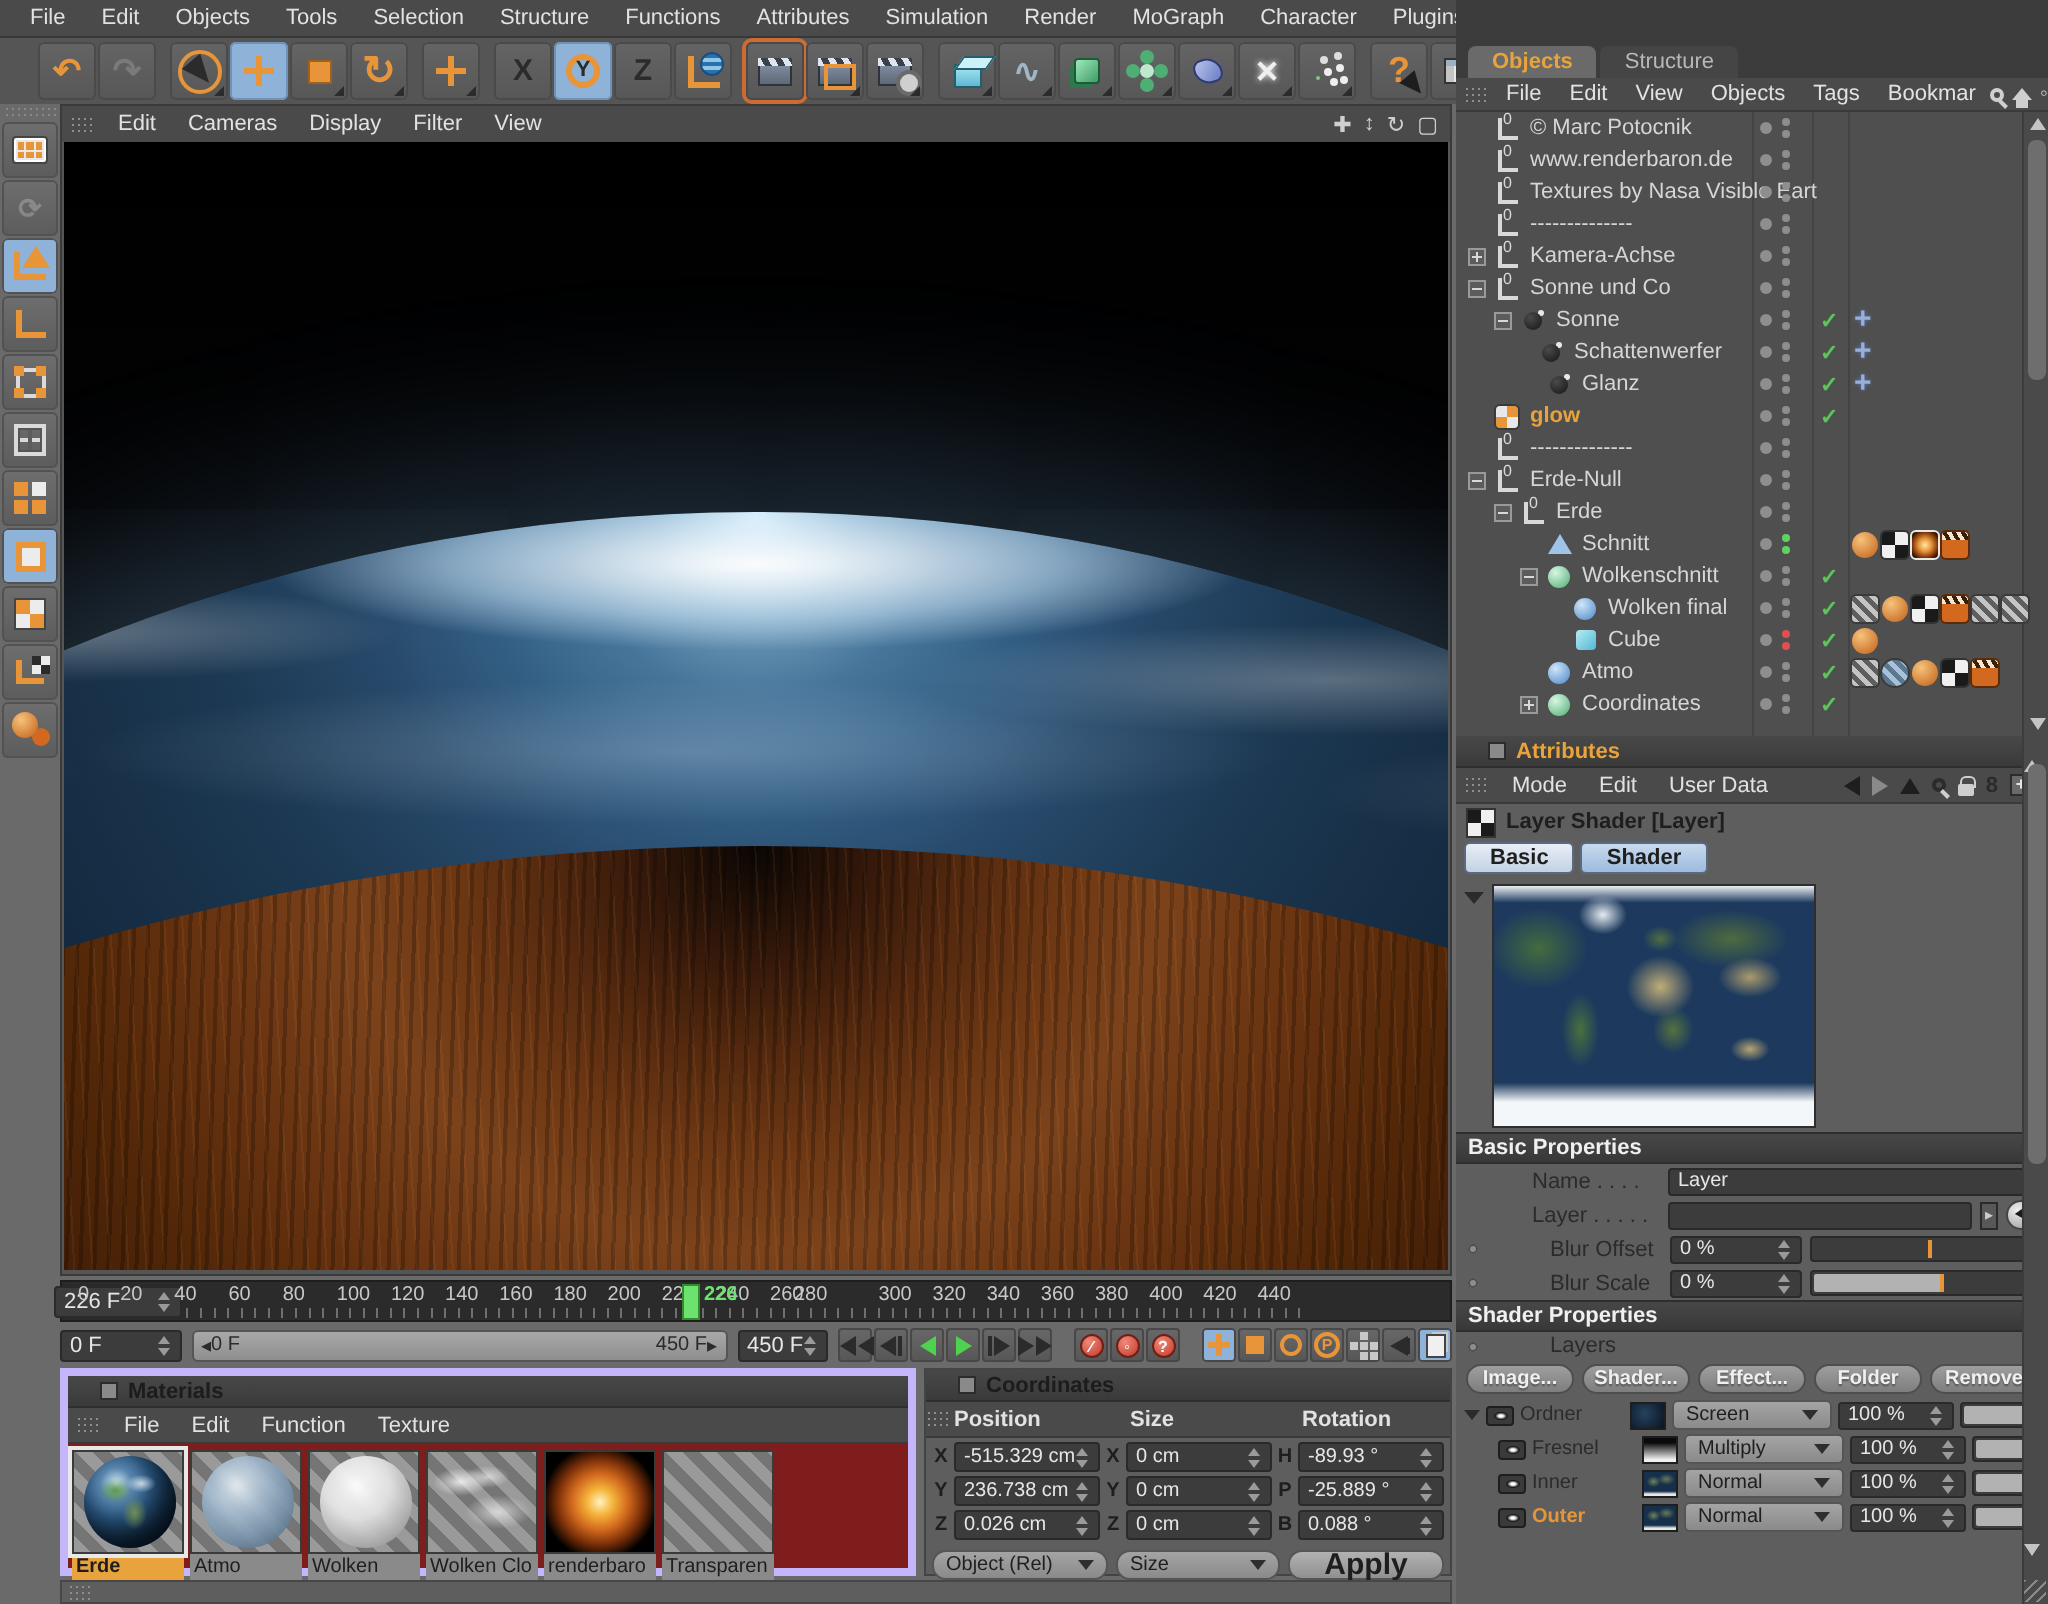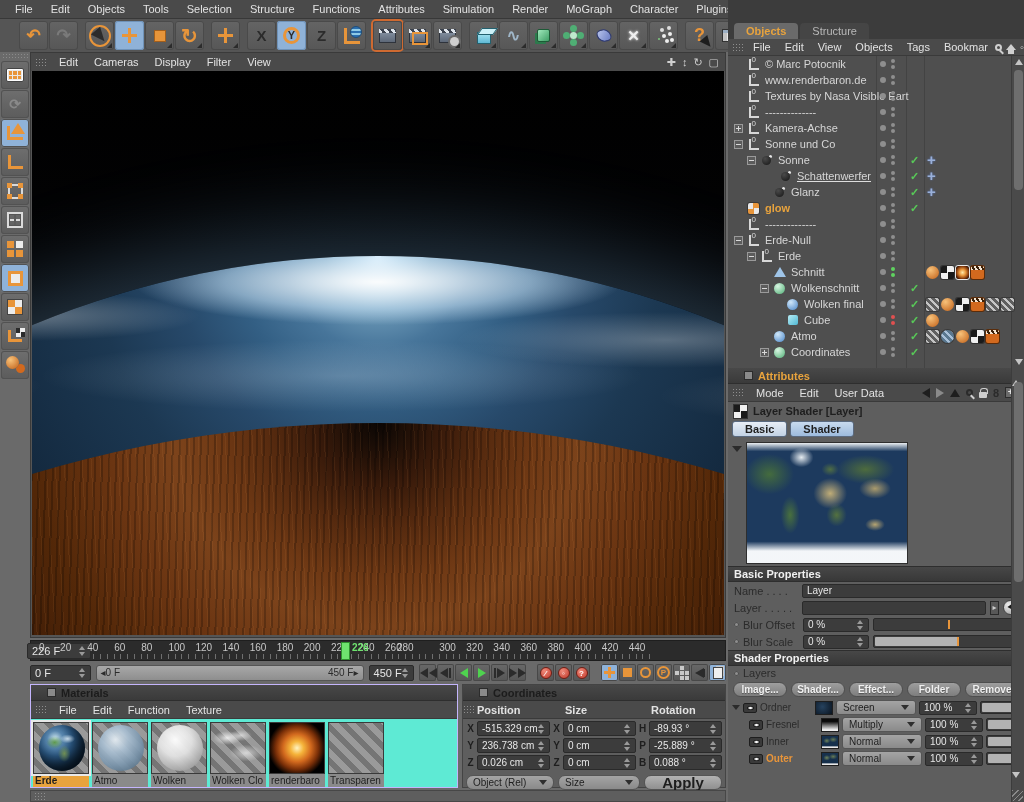--- a/index.html
+++ b/index.html
@@ -136,21 +136,21 @@
   .k-horn { width:0; height:0; border-top:5px solid transparent; border-bottom:5px solid transparent; border-right:9px solid #2b2b2b; box-shadow:2px 0 0 -1px #2b2b2b; }
   .k-doc { width:10px; height:12px; background:#f0f0f0; border:1px solid #444; box-shadow:2px -2px 0 -1px #c8c8c8; }
 
   
   .panel-header { height:16px; background:linear-gradient(#484848,#3a3a3a); display:flex; align-items:center; padding:0 16px; gap:5px; border-bottom:1px solid #2e2e2e; }
   .panel-header .ph-icon { width:9px; height:9px; background:#8a8a8a; border:1px solid #2c2c2c; }
   .panel-header .ph-title { font-weight:bold; color:#1c1c1c; }
   .panel-header .ph-title.orange { color:#e8a33d; }
   .panel-menu { height:18px; background:#4a4a4a; display:flex; align-items:center; padding:0 4px; gap:2px; border-bottom:1px solid #3a3a3a; }
   .panel-menu .mi { padding:0 8px; color:#e2e2e2; }
-  .materials { position:absolute; left:30px; top:684px; width:428px; height:104px; background:#5eead4; border:1px solid #c4b5fd; }
+  .materials { position:absolute; left:30px; top:684px; width:428px; height:104px; background:#7f1d1d; border:4px solid #c4b5fd; }
   .mat-list { display:flex; gap:3px; padding:3px 2px; }
   .mat { width:56px; }
   .mat-thumb { width:56px; height:52px; border:1px solid #3a3a3a; background:repeating-linear-gradient(45deg,#9a9a9a 0 6px,#757575 6px 12px); position:relative; overflow:hidden; }
   .mat.selected .mat-thumb { outline:2px solid #e8e8e8; }
   .mat-label { height:13px; background:#8a8a8a; color:#1e1e1e; font-size:10px; padding:0 2px; line-height:13px; overflow:hidden; white-space:nowrap; }
   .mat.selected .mat-label { background:#e8a33d; font-weight:bold; }
   .mt-sphere { position:absolute; left:5px; top:2px; width:46px; height:46px; border-radius:50%; }
   .mt-earth { background:radial-gradient(circle at 35% 30%, #cfe8f0 0%, #5a88b0 18%, #2c5a86 40%, #11304e 75%, #081826 100%); box-shadow:inset -6px -8px 14px rgba(0,0,0,.7); }
   .mt-earth::after { content:""; position:absolute; inset:0; border-radius:50%; background:radial-gradient(ellipse 12px 9px at 34% 38%, rgba(90,150,70,.95), transparent 70%), radial-gradient(ellipse 9px 12px at 55% 62%, rgba(120,150,80,.9), transparent 70%), radial-gradient(ellipse 10px 6px at 62% 30%, rgba(220,235,245,.85), transparent 75%); }
   .mt-atmo { background:radial-gradient(circle at 38% 32%, #e6eef4 0%, #a9bfd2 30%, #7c97ae 60%, #4f6a80 90%); opacity:.92; }
@@ -251,21 +251,21 @@
       radial-gradient(ellipse 14px 16px at 56% 60%, rgba(90,120,60,.9), transparent 72%),
       radial-gradient(ellipse 12px 9px at 52% 22%, rgba(85,115,65,.9), transparent 72%),
       radial-gradient(ellipse 40px 20px at 74% 22%, rgba(80,110,60,.95), transparent 72%),
       radial-gradient(ellipse 22px 14px at 80% 38%, rgba(185,165,110,.9), transparent 72%),
       radial-gradient(ellipse 14px 9px at 80% 68%, rgba(190,170,115,.95), transparent 70%),
       linear-gradient(rgba(245,248,250,.95), rgba(245,248,250,0) 7%),
       linear-gradient(rgba(0,0,0,0) 82%, rgba(248,250,252,.98) 90%),
       #1d3a5e; }
   .secbar { height:16px; background:linear-gradient(#474747,#383838); color:#f0f0f0; font-weight:bold; display:flex; align-items:center; padding:0 6px; border-top:1px solid #2e2e2e; border-bottom:1px solid #2e2e2e; }
   .arow { display:flex; align-items:center; gap:4px; padding:1px 6px; height:17px; }
-  .arow .albl { color:#2b2b2b; flex:none; }
+  .arow .albl { color:#2b2b2b; flex:none;margin-left:32px; }
   .bullet { width:5px; height:5px; border-radius:50%; background:#8e8e8e; box-shadow:inset 0 0 0 1px #4e4e4e; flex:none; }
   .afield { height:14px; font-size:10px; }
   .sbtn { width:9px; height:14px; background:#585858; border:1px solid #2a2a2a; color:#ccc; font-size:8px; line-height:12px; text-align:center; flex:none; }
   .pickbtn { width:15px; height:15px; border-radius:50%; background:radial-gradient(circle at 35% 30%, #eee, #999); border:1px solid #444; position:relative; flex:none; }
   .pickbtn::after { content:""; position:absolute; left:5px; top:3px; width:0; height:0; border-left:4px solid transparent; border-right:4px solid transparent; border-top:8px solid #1a1a1a; transform:rotate(-35deg); }
   .slider { flex:1; height:13px; background:#3c3c3c; border:1px solid #2a2a2a; border-radius:2px; position:relative; }
   .slider .fill { position:absolute; left:1px; top:1px; bottom:1px; background:#b2b2b2; border-radius:1px; }
   .slider .mark { position:absolute; top:1px; bottom:1px; width:2px; background:#e8953a; }
   .pillrow { display:flex; gap:4px; padding:2px 5px; }
   .pill { flex:1; height:15px; background:linear-gradient(#9e9e9e,#7e7e7e); border:1px solid #4e4e4e; border-radius:8px; color:#f0f0f0; font-size:10px; font-weight:bold; display:flex; align-items:center; justify-content:center; text-shadow:0 1px 1px rgba(0,0,0,.4); }
@@ -857,21 +857,21 @@
             <span class="ddcol">
               <span class="mini "></span>
               <span class="mini "></span>
             </span>
           </span>
           <span class="chk">✓</span>
           <span class="tags">
             <span class="tag tag-target"></span>
           </span>
         </div>
-        <div class="trow" style="padding-left: 38px; text-decoration: underline;">
+        <div class="trow" style="padding-left: 28px;">
           <span style="width: 12px; flex: 0 0 auto;"></span>
           <span class="oicon">
             <span class="oi-light"></span>
           </span>
           <span class="lbl">Schattenwerfer</span>
           <span class="dots">
             <span class="bigdot"></span>
             <span class="ddcol">
               <span class="mini "></span>
               <span class="mini "></span>

